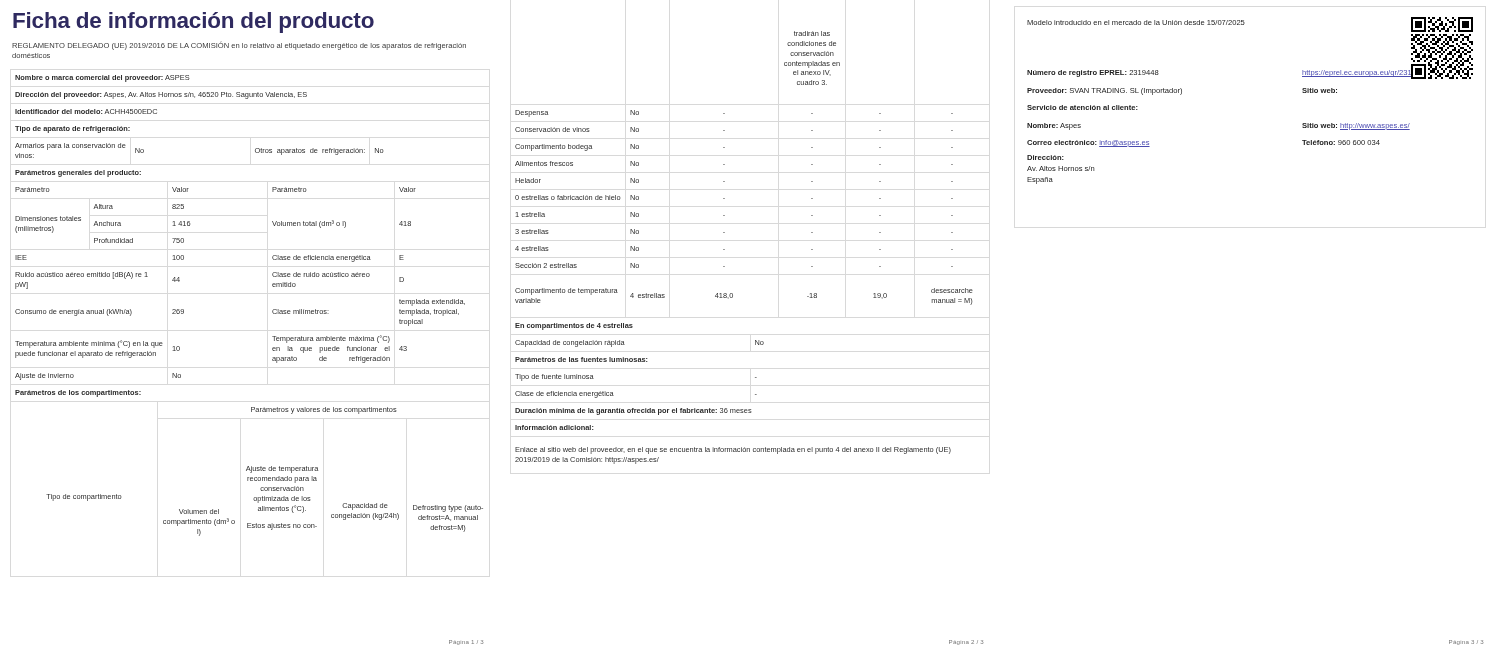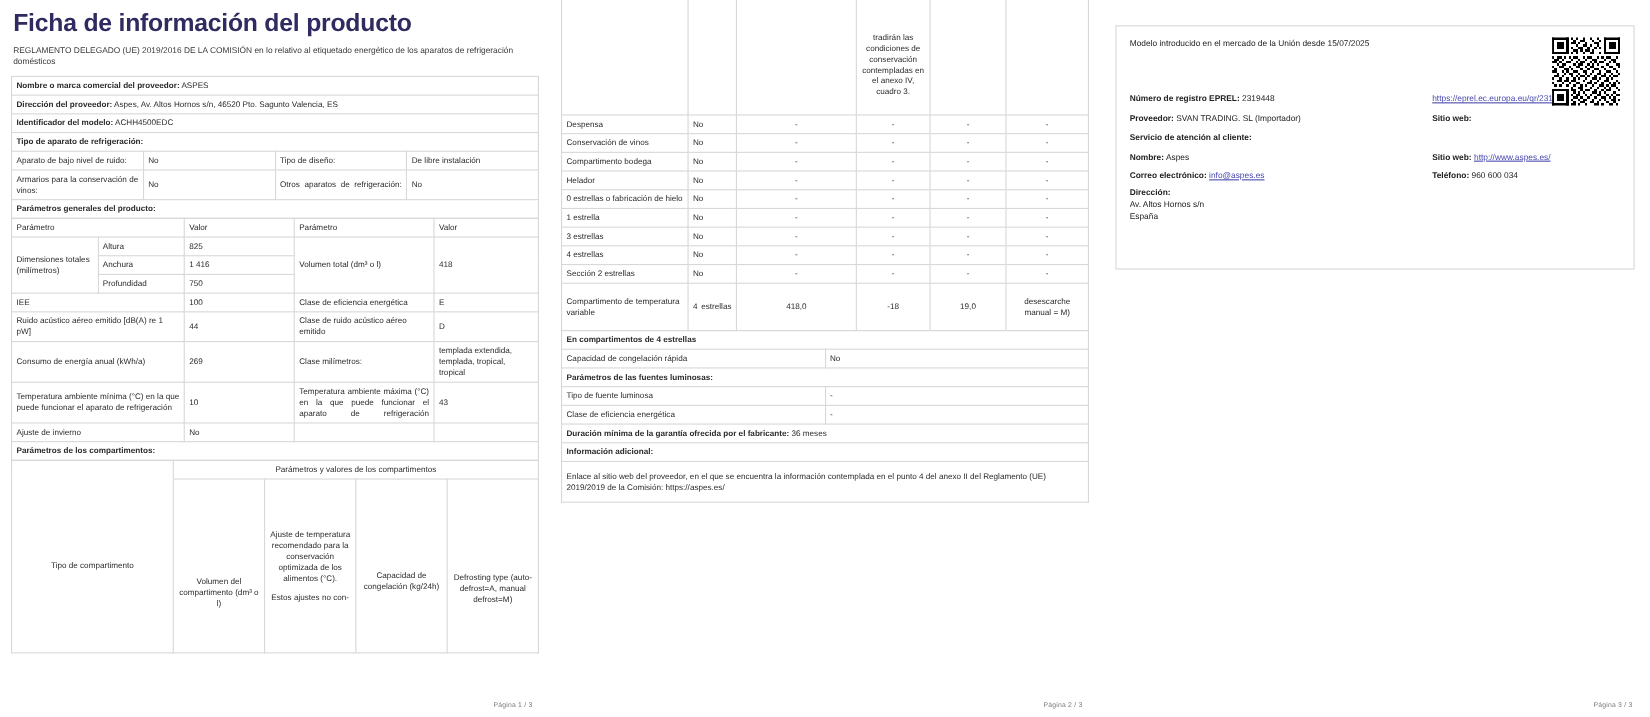--- a/index.html
+++ b/index.html
@@ -127,26 +127,20 @@
         <tr>
           <td colspan="4">
             <span class="b">Identificador del modelo:</span>
             <span>ACHH4500EDC</span>
           </td>
         </tr>
         <tr>
           <td colspan="4" class="b">Tipo de aparato de refrigeración:</td>
         </tr>
         <tr>
-          <td style="width:136px">Aparato de bajo nivel de ruido:</td>
-          <td style="width:103px">No</td>
-          <td style="width:118px">Tipo de diseño:</td>
-          <td>De libre instalación</td>
-        </tr>
-        <tr>
           <td class="just">Armarios para la conservación de vinos:</td>
           <td>No</td>
           <td class="just">Otros aparatos de refrigeración:</td>
           <td>No</td>
         </tr>
         <tr>
           <td colspan="4" class="b">Parámetros generales del producto:</td>
         </tr>
       </tbody>
     </table>
@@ -266,20 +260,28 @@
         </tr>
         <tr>
           <td>Compartimento bodega</td>
           <td class="vtop">No</td>
           <td class="ctr vtop">-</td>
           <td class="ctr vtop">-</td>
           <td class="ctr vtop">-</td>
           <td class="ctr vtop">-</td>
         </tr>
         <tr>
+          <td>Alimentos frescos</td>
+          <td>No</td>
+          <td class="ctr">-</td>
+          <td class="ctr">-</td>
+          <td class="ctr">-</td>
+          <td class="ctr">-</td>
+        </tr>
+        <tr>
           <td>Helador</td>
           <td>No</td>
           <td class="ctr">-</td>
           <td class="ctr">-</td>
           <td class="ctr">-</td>
           <td class="ctr">-</td>
         </tr>
         <tr>
           <td>0 estrellas o fabricación de hielo</td>
           <td class="vtop">No</td>
@@ -362,21 +364,21 @@
         </tr>
         <tr>
           <td colspan="2" style="height:30px" class="vtop">Enlace al sitio web del proveedor, en el que se encuentra la información contemplada en el punto 4 del anexo II del Reglamento (UE) 2019/2019 de la Comisión:  https://aspes.es/</td>
         </tr>
       </tbody>
     </table>
 
     <div class="page-footer" style="right:16px">Página 2 / 3</div>
   </div>
 
-  <div class="page" style="padding-top:17px">
+  <div class="page" style="padding-top:0">
 
     <div class="card">
 
       <div class="qr-wrap">
         <svg width="62" height="62" viewBox="0 0 29 29" shape-rendering="crispEdges" aria-hidden="true">
           <rect width="29" height="29" fill="#ffffff"></rect>
           <g fill="#000000">
             <rect x="0" y="0" width="7" height="1"></rect>
               <rect x="0" y="6" width="7" height="1"></rect>
             <rect x="0" y="0" width="1" height="7"></rect>

